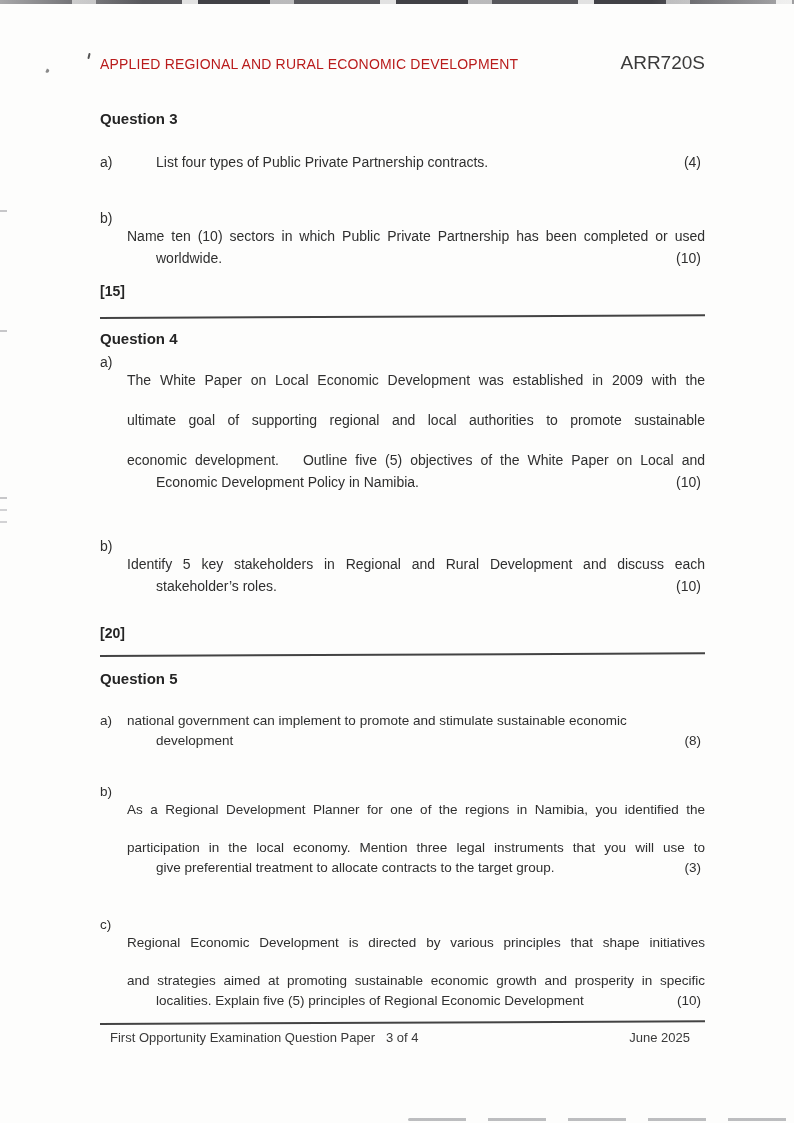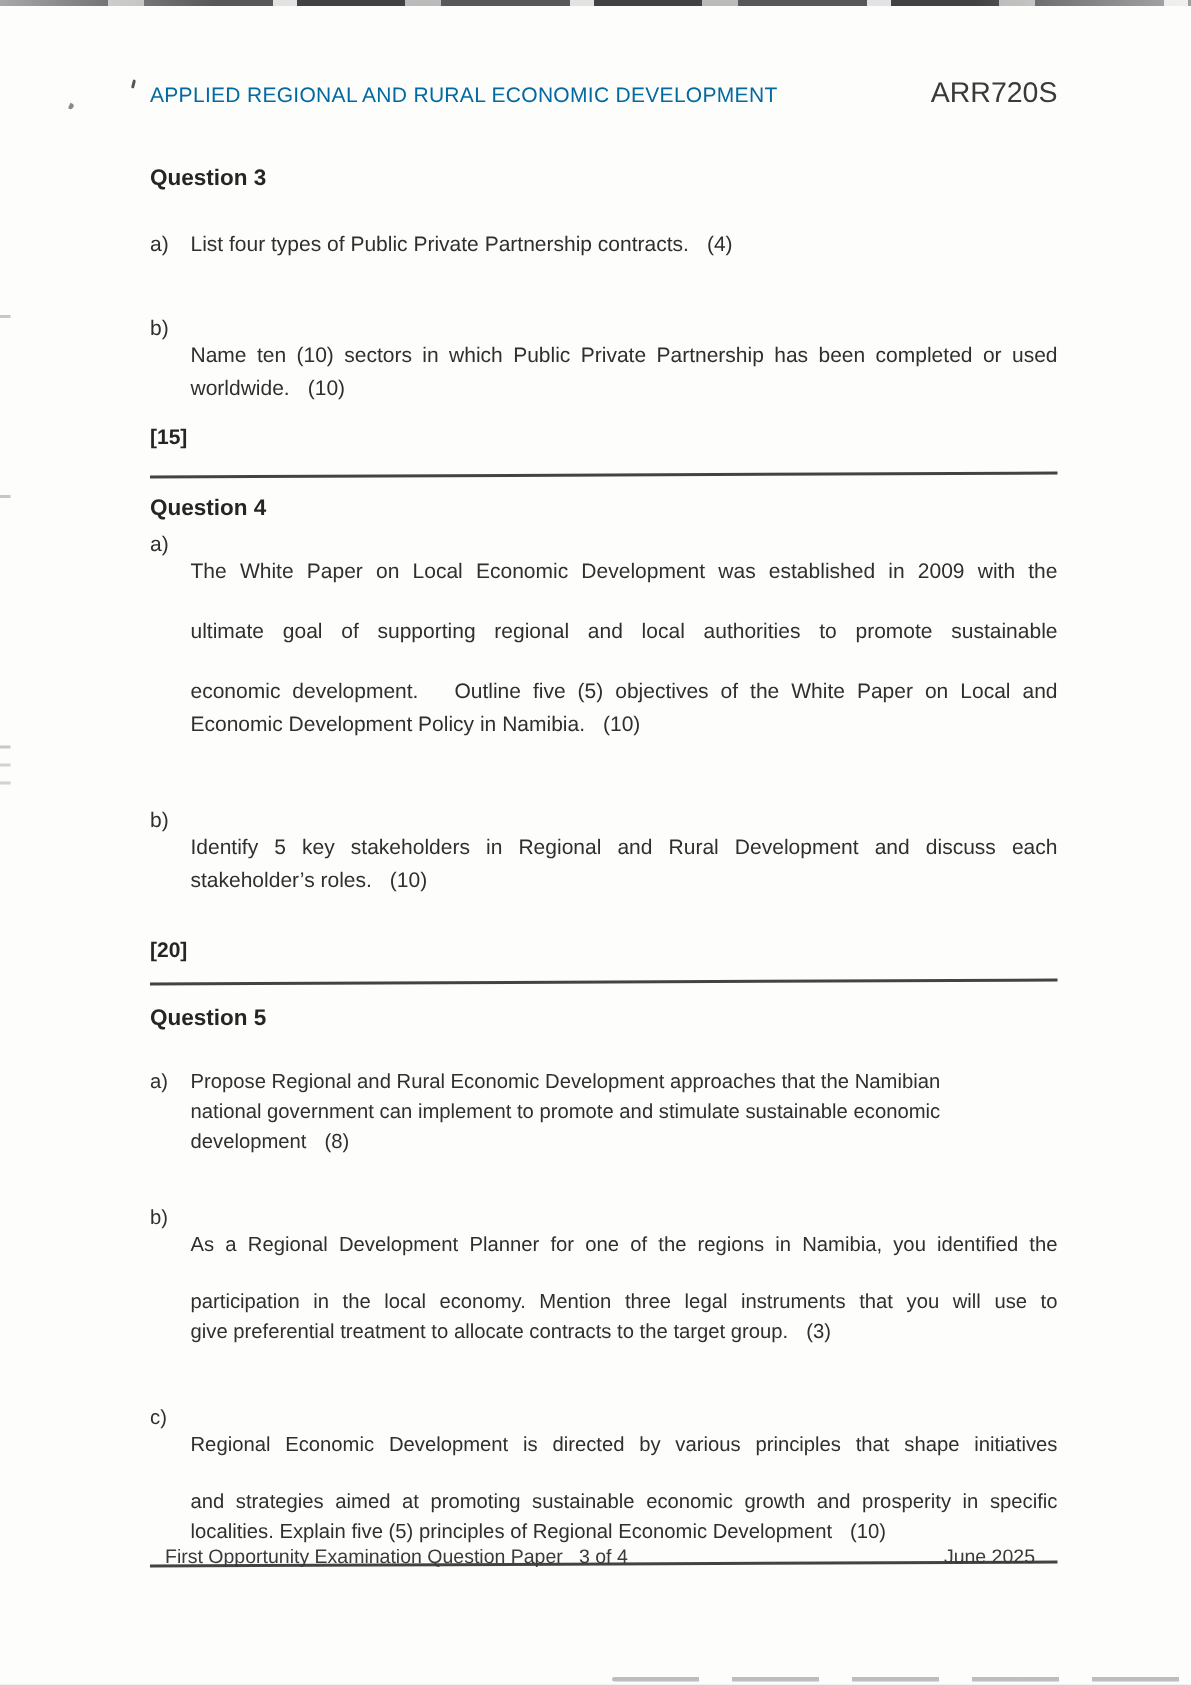--- a/index.html
+++ b/index.html
@@ -41,32 +41,32 @@
   .speck-comma { left: 46px; top: 69px; width: 3px; height: 4px; border-radius: 0 2px 3px 1px; background:#8a8a8a; transform: rotate(25deg); }
   .speck-edge { left: 0; width: 7px; height: 2px; background: #c7c7c9; }
   .speck-edge.e1 { top: 210px; }
   .speck-edge.e2 { top: 330px; }
   .speck-edge.e3 { top: 497px; box-shadow: 0 12px 0 #d2d2d4, 0 24px 0 #d2d2d4; }
 
   
   .doc { padding: 52px 89px 0 100px; }
 
   .doc-header { display: flex; justify-content: space-between; align-items: baseline; }
-  .doc-title { font-size: 14px; letter-spacing: .2px; color: #0369a1; }
+  .doc-title { font-size: 14px; letter-spacing: .2px; color: #b91c1c; }
   .doc-code { font-size: 19px; color: #3a3a3a; }
 
   .question { }
   .q-title { font-weight: bold; font-size: 15px; color: #252525; line-height: 20px; }
 
   .part { display: flex; }
   .part-label { width: 27px; flex: 0 0 27px; }
   .part-body { flex: 1; min-width: 0; }
   .line { }
   .line.jl { text-align: justify; text-align-last: justify; margin-top: 18px; }
-  .line.last { display: flex; align-items: baseline; }
+  .line.last { display: flex; justify-content: space-between; align-items: baseline; margin-left: 29px; }
   .line .marks { padding-left: 12px; padding-right: 4px; white-space: nowrap; }
 
   .q3, .q4 { font-size: 14px; }
   .q3 .line, .q3 .part-label, .q4 .line, .q4 .part-label { line-height: 22px; }
   .q5 { font-size: 13.5px; }
   .q5 .line, .q5 .part-label { line-height: 20px; }
 
   .q-total { text-align: left; font-weight: bold; font-size: 14px; padding-right: 12px; line-height: 20px; color: #252525; }
 
   .divider { border: none; border-top: 2px solid #434343; transform: rotate(-0.25deg); transform-origin: left center; }
@@ -167,21 +167,20 @@
             </div>
           </div>
           <div class="q-total">[20]</div>
           <hr class="divider">
         </section>
         <section class="question q5">
           <div class="q-title">Question 5</div>
           <div class="part p0">
             <div class="part-label">a)</div>
             <div class="part-body">
-              <div class="line">Propose Regional and Rural Economic Development approaches that the Namibian</div>
               <div class="line">national government can implement to promote and stimulate sustainable economic</div>
               <div class="line last">
                 <span class="line-text">development</span>
                 <span class="marks">(8)</span>
               </div>
             </div>
           </div>
           <div class="part p1">
             <div class="part-label">b)</div>
             <div class="part-body">

